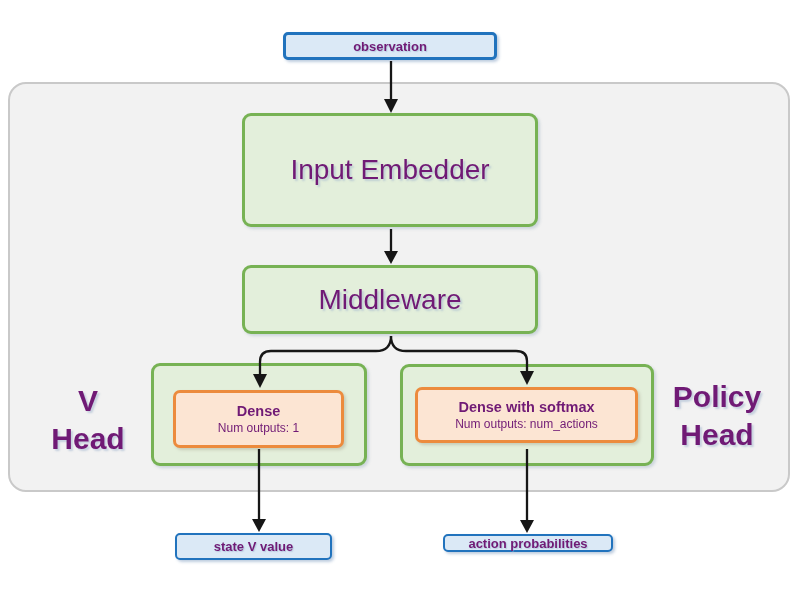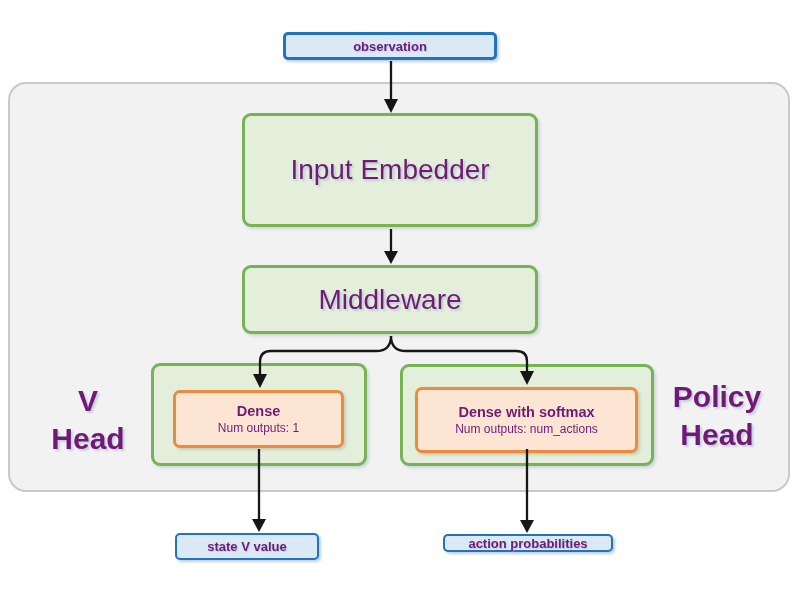--- a/index.html
+++ b/index.html
@@ -69,28 +69,28 @@
 
   <div class="node green-node" style="left:151px;top:363px;width:216px;height:103px;"></div>
   <div class="node orange-node" style="left:173px;top:390px;width:171px;height:58px;">
     <span class="dense-title">Dense</span>
     <span class="dense-sub">Num outputs: 1</span>
   </div>
   <div class="head-label" style="left:28px;top:382px;">V
 Head</div>
 
   <div class="node green-node" style="left:400px;top:364px;width:254px;height:102px;"></div>
-  <div class="node orange-node" style="left:415px;top:387px;width:223px;height:66px;">
+  <div class="node orange-node" style="left:415px;top:387px;width:223px;height:56px;">
     <span class="dense-title">Dense with softmax</span>
     <span class="dense-sub">Num outputs: num_actions</span>
   </div>
   <div class="head-label" style="left:657px;top:378px;">Policy
 Head</div>
 
-  <div class="node blue-node" style="left:175px;top:533px;width:144px;height:27px;border-width:2.5px;">
+  <div class="node blue-node" style="left:175px;top:533px;width:157px;height:27px;border-width:2.5px;">
     <span>state V value</span>
   </div>
   <div class="node blue-node" style="left:443px;top:534px;width:170px;height:18px;border-width:2.5px;">
     <span>action probabilities</span>
   </div>
 
   <svg class="arrows" width="800" height="600" viewBox="0 0 800 600">
     <g>
       <path class="arrow-line" d="M391 61 V100"></path>
       <polygon class="arrow-head" points="384,99 398,99 391,113"></polygon>

